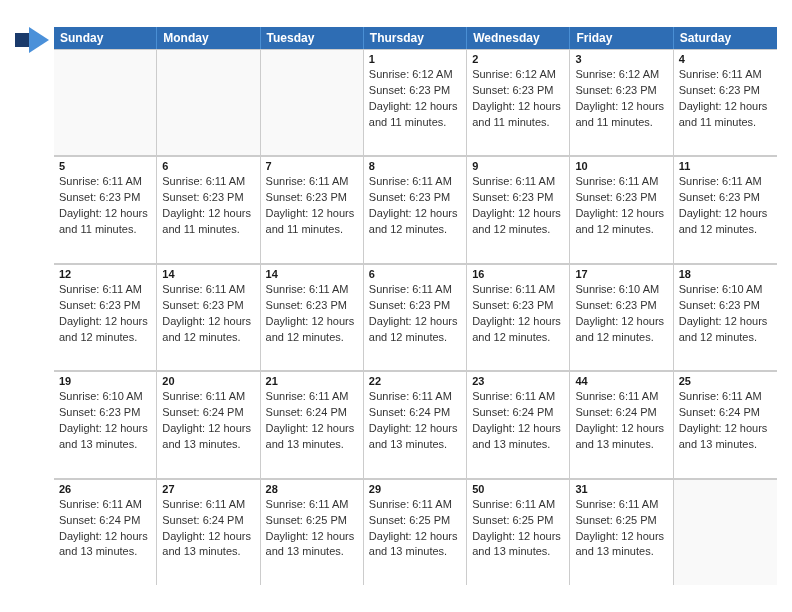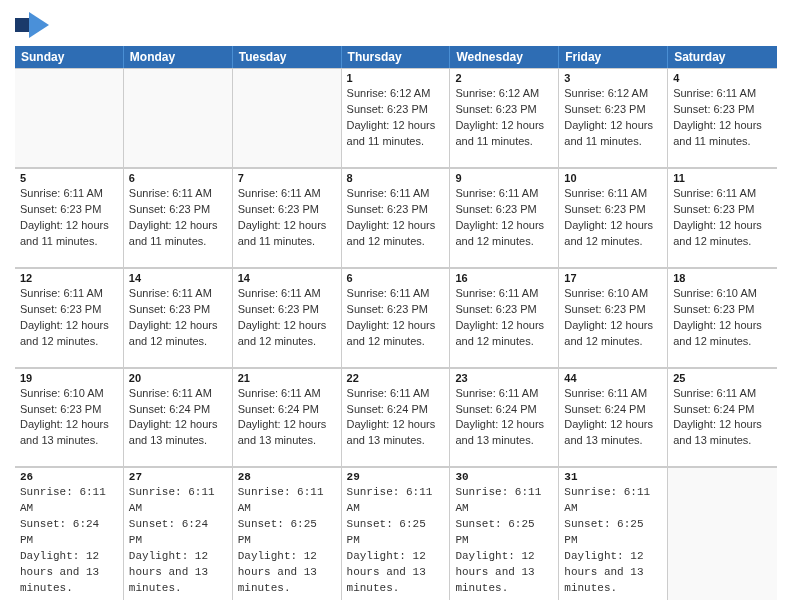--- a/index.html
+++ b/index.html
@@ -6,23 +6,23 @@
     body {
       font-family: Arial, sans-serif;
       background: #fff;
       width: 792px;
       height: 612px;
       overflow: hidden;
     }
     .page {
       width: 792px;
       height: 612px;
-      padding: 12px 15px;
-      display: flex;
-      flex-direction: column;
+      padding: 27px 15px;
+      display: flex;
+      flex-direction: row;
     }
     .header {
       display: flex;
       justify-content: space-between;
       align-items: flex-start;
       margin-bottom: 8px;
     }
     .logo {
       display: flex;
       flex-direction: column;
@@ -70,21 +70,21 @@
       display: flex;
       flex-direction: column;
       flex: 1;
     }
     .cal-row {
       display: grid;
       grid-template-columns: repeat(7, 1fr);
       flex: 1;
       border-bottom: 1px solid #ccc;
     }
-    .cal-row:last-child { border-bottom: none; font-family: Liberation Mono, monospace; }
+    .cal-row:last-child { border-bottom: none; }
     .cal-cell {
       border-right: 1px solid #ccc;
       border-top: 1px solid #ccc;
       padding: 3px 5px;
       font-size: 9.5px;
       color: #333;
       background: #fff;
       vertical-align: top;
       min-height: 80px;
     }
@@ -258,21 +258,21 @@
           </div>
           <div class="cal-cell">
             <div class="day-num">28</div>
             <div class="day-info">Sunrise: 6:11 AM<br>Sunset: 6:25 PM<br>Daylight: 12 hours and 13 minutes.</div>
           </div>
           <div class="cal-cell">
             <div class="day-num">29</div>
             <div class="day-info">Sunrise: 6:11 AM<br>Sunset: 6:25 PM<br>Daylight: 12 hours and 13 minutes.</div>
           </div>
           <div class="cal-cell">
-            <div class="day-num">30</div>
+            <div class="day-num">50</div>
             <div class="day-info">Sunrise: 6:11 AM<br>Sunset: 6:25 PM<br>Daylight: 12 hours and 13 minutes.</div>
           </div>
           <div class="cal-cell">
             <div class="day-num">31</div>
             <div class="day-info">Sunrise: 6:11 AM<br>Sunset: 6:25 PM<br>Daylight: 12 hours and 13 minutes.</div>
           </div>
           <div class="cal-cell empty"></div>
         </div>
       </div>
   </div>

